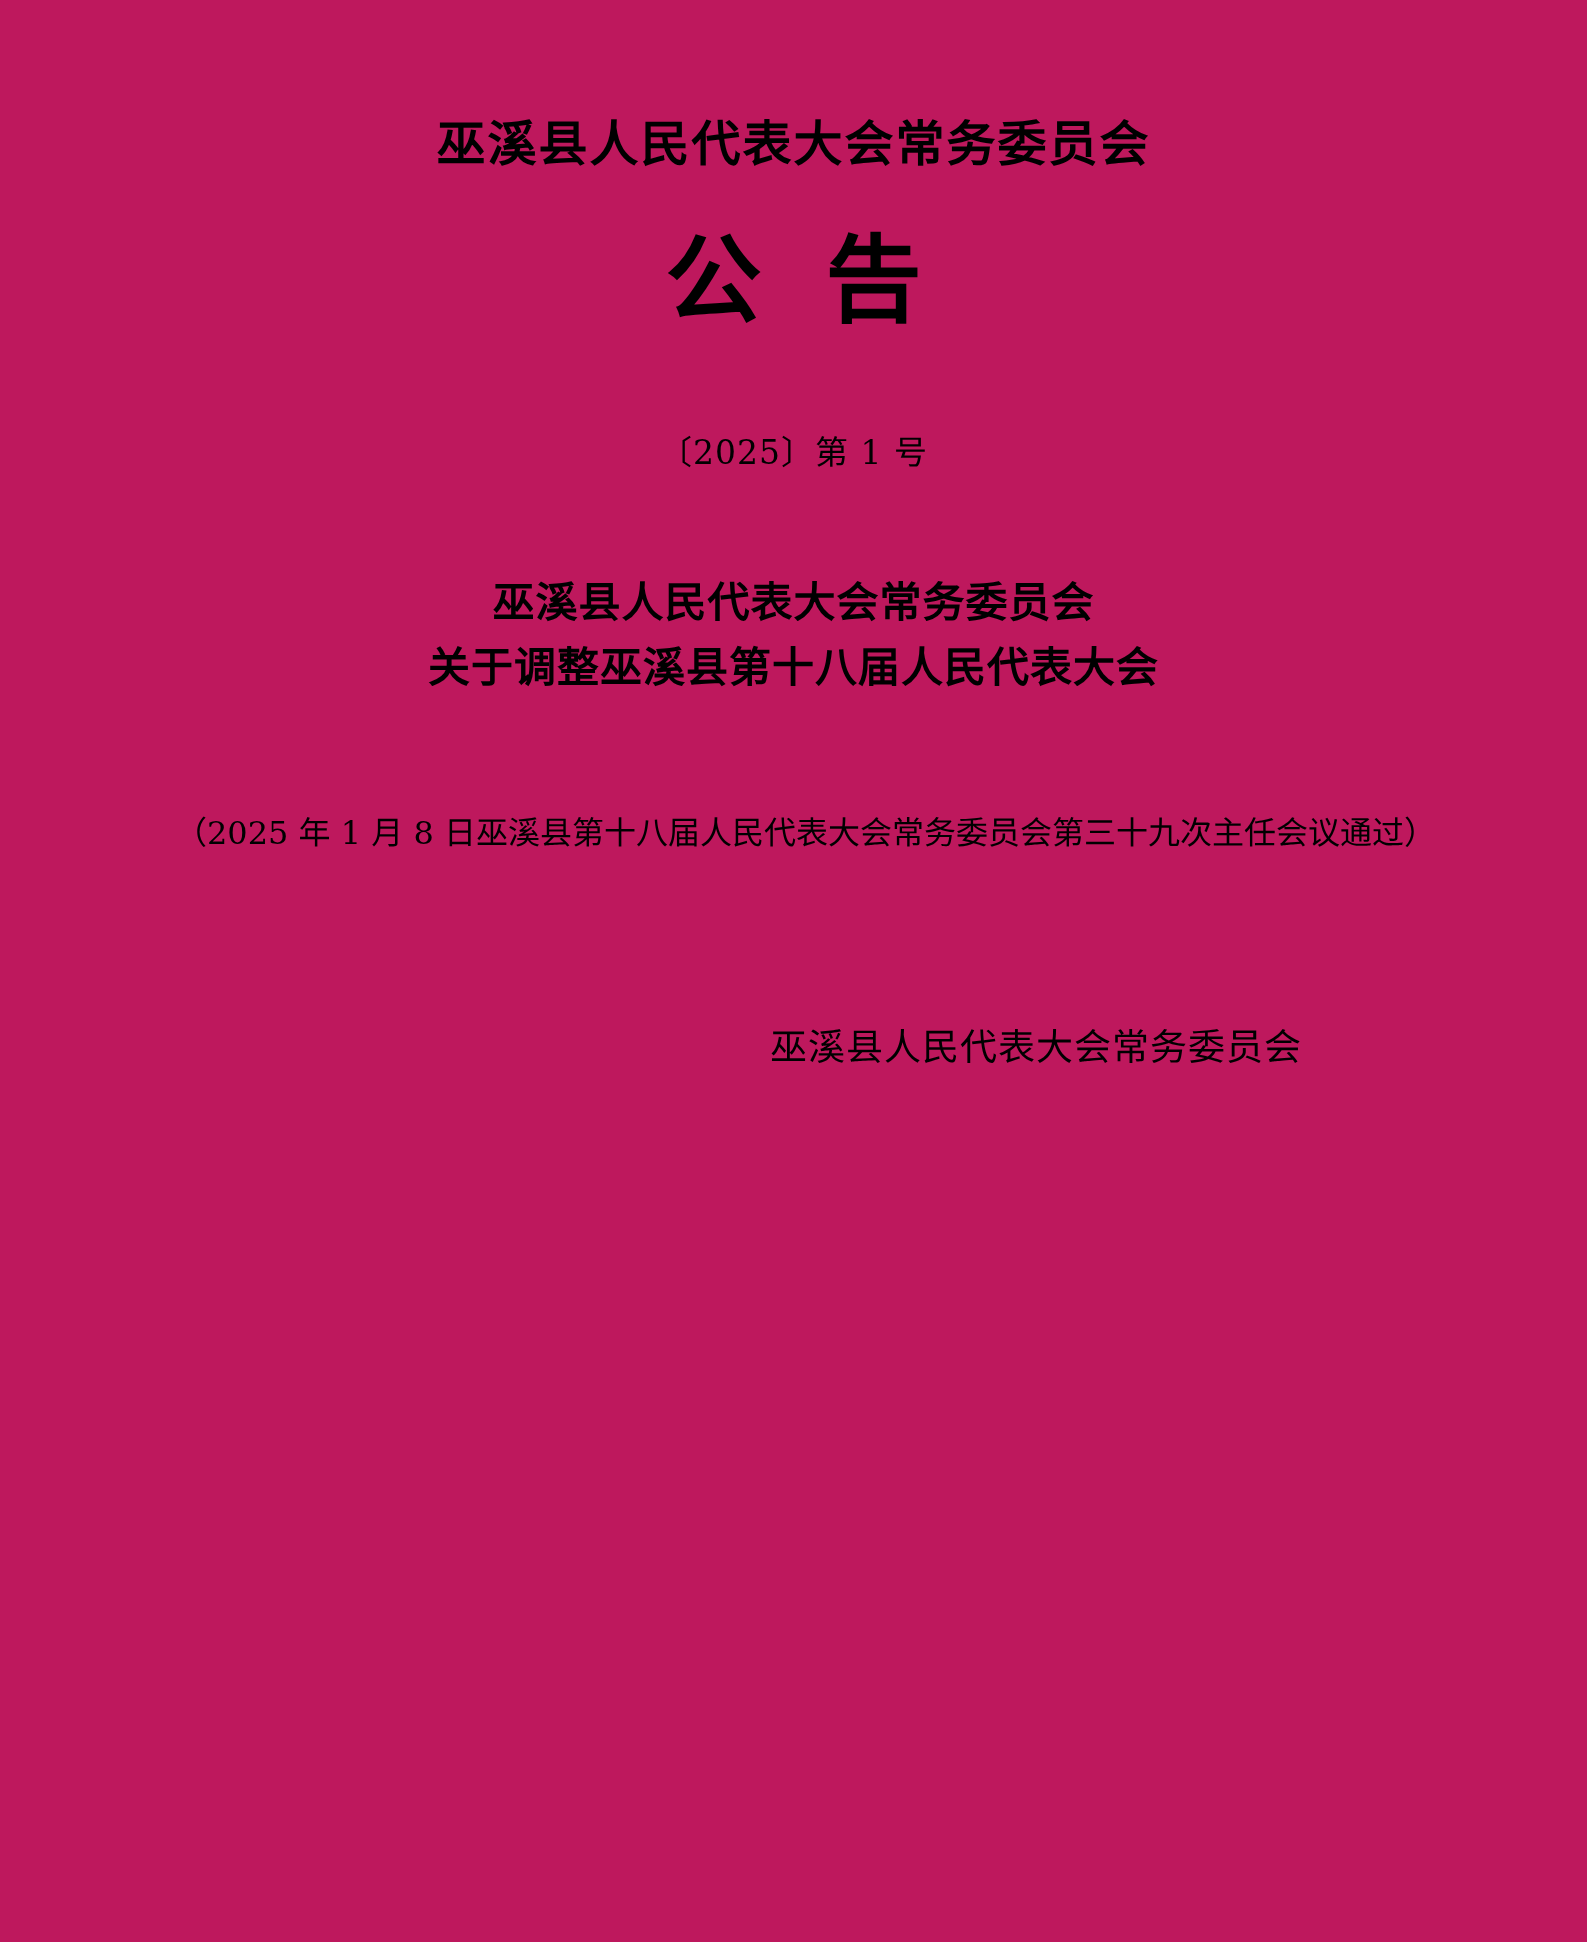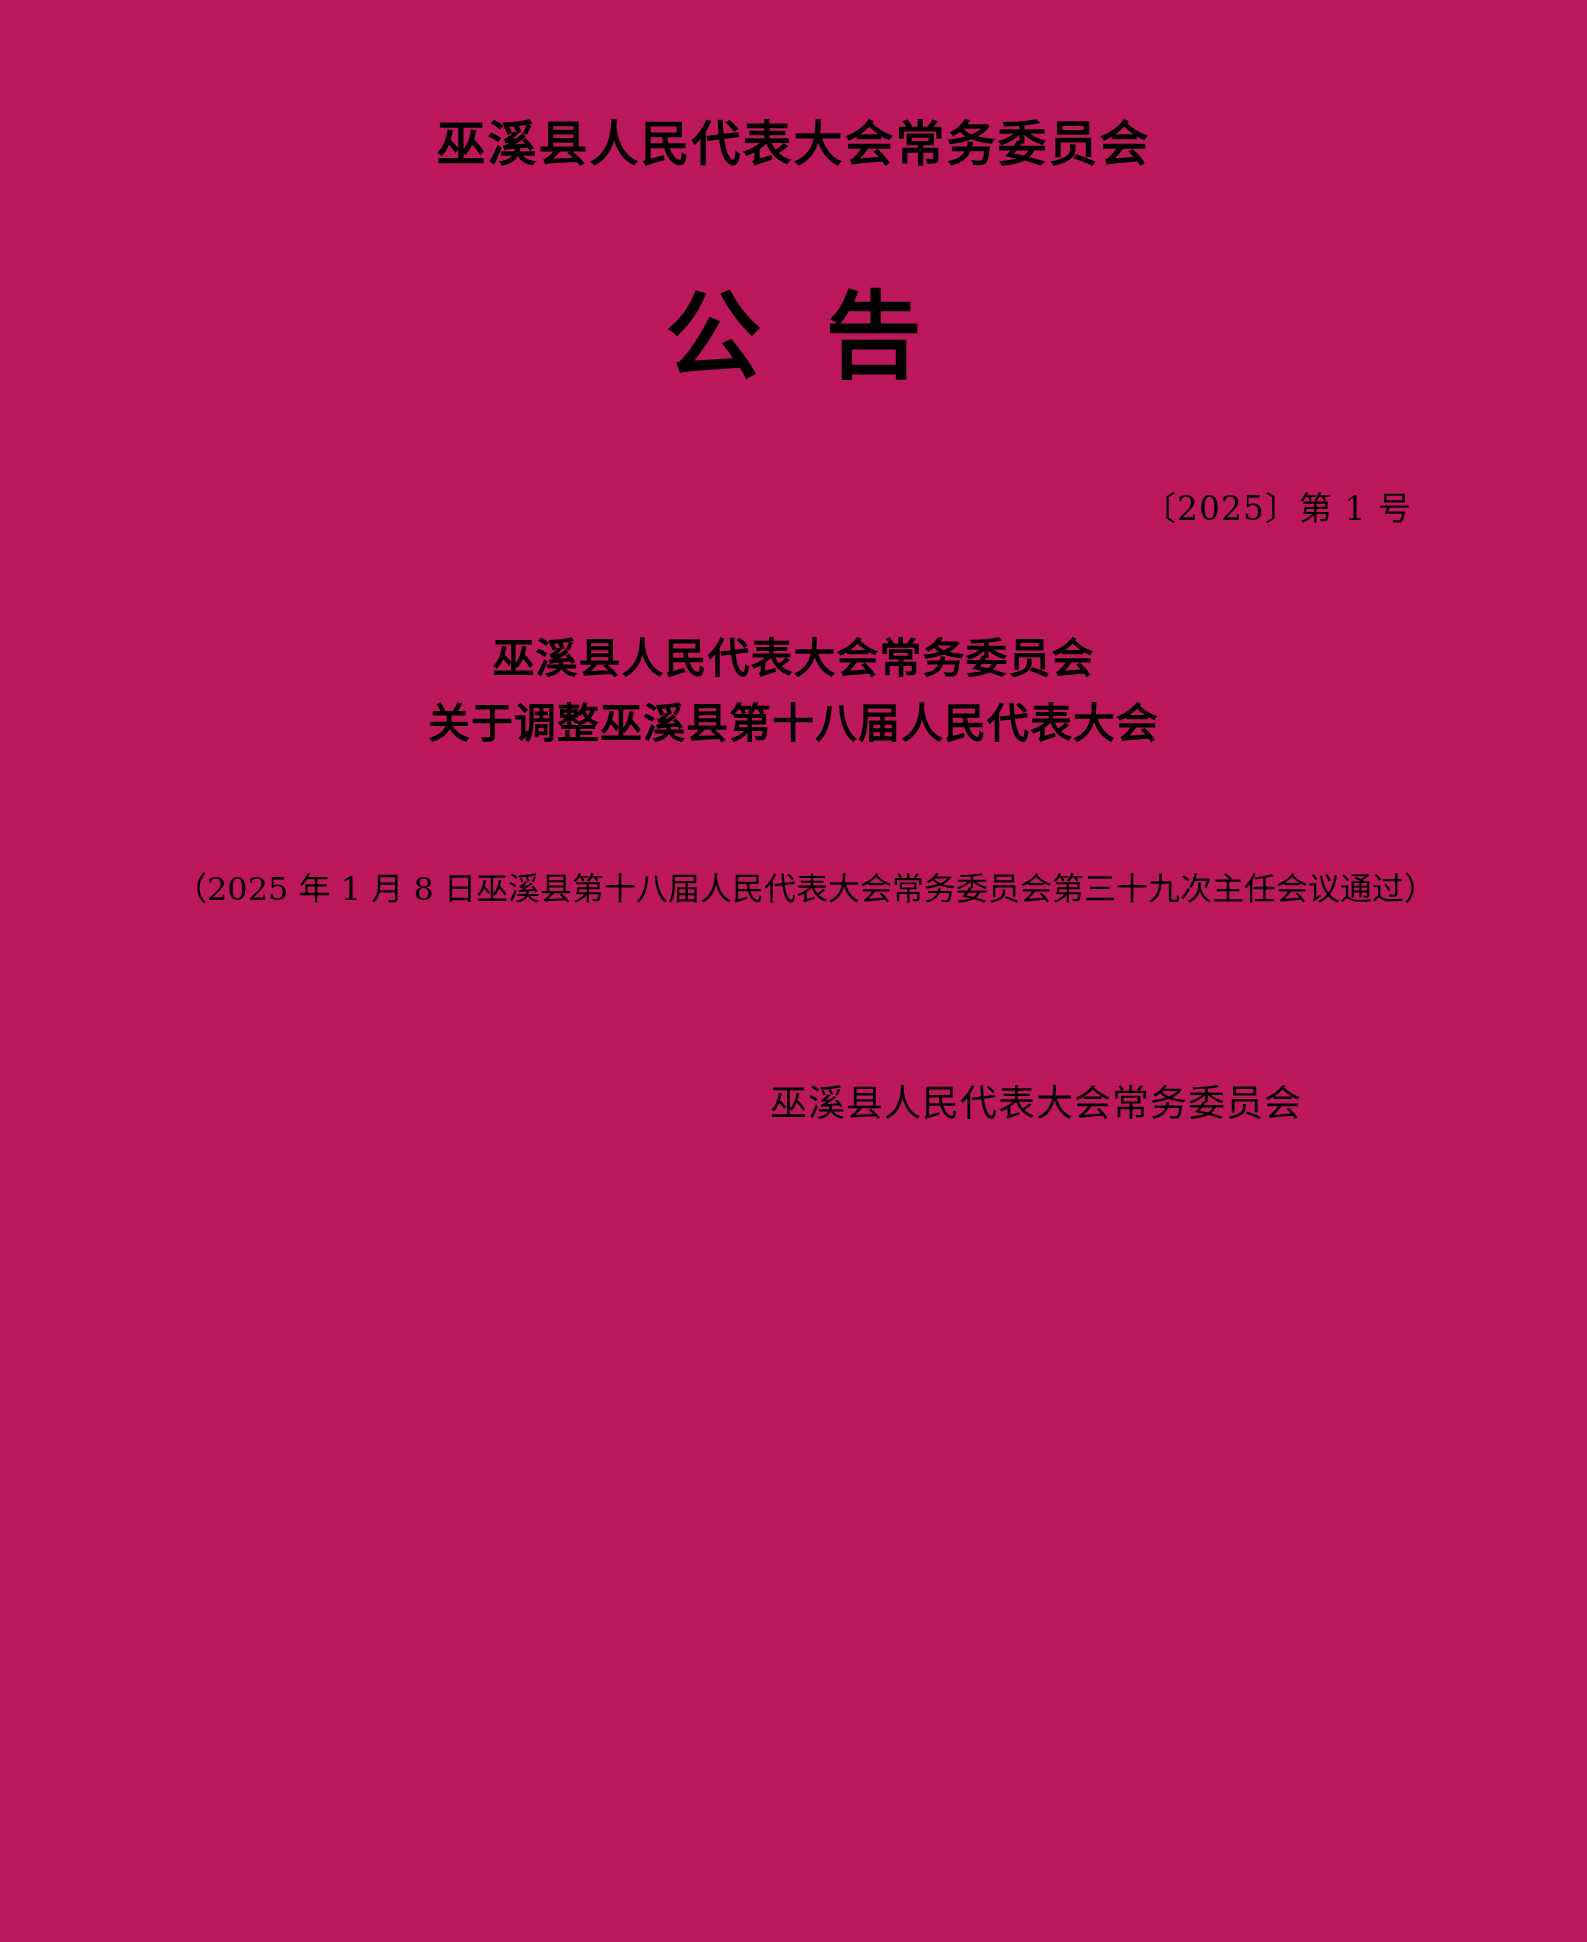--- a/index.html
+++ b/index.html
@@ -32,25 +32,25 @@
     margin: 18px 0 0 0;
   }
 
   .announce-word {
     text-align: center;
     font-size: 96px;
     font-weight: bold;
     letter-spacing: 64px;
     text-indent: 64px;
     line-height: 1.3;
-    margin: 100px 0 0 0;
+    margin: 44px 0 0 0;
   }
 
   .doc-number {
-    text-align: right;
+    text-align: center;
     font-size: 33px;
     letter-spacing: 1px;
     margin: 82px 0 0 0;
     font-weight: normal;
   }
 
   .decision-title {
     text-align: center;
     font-size: 42px;
     font-weight: bold;

